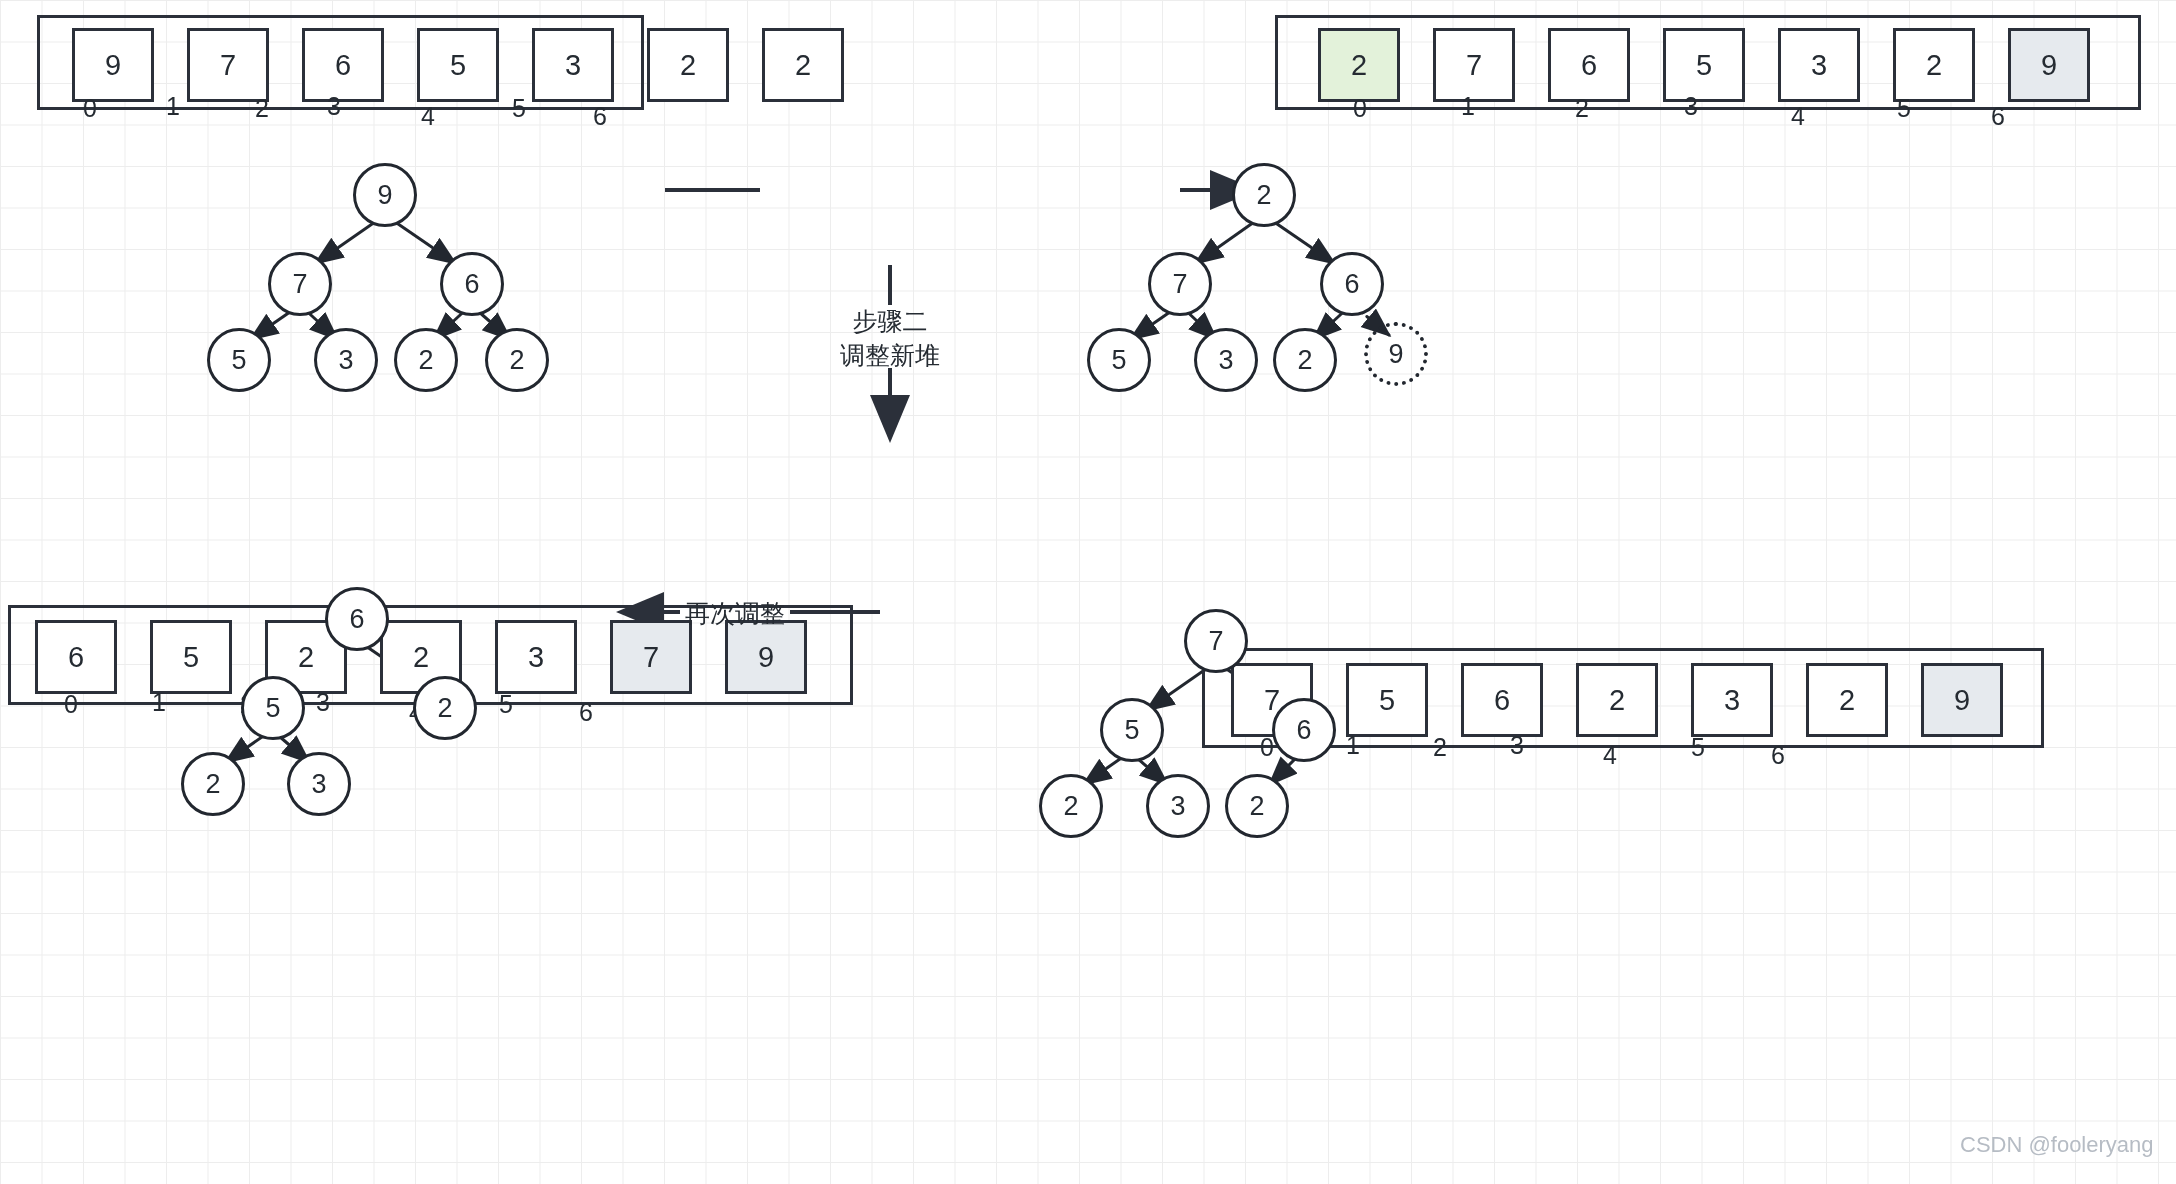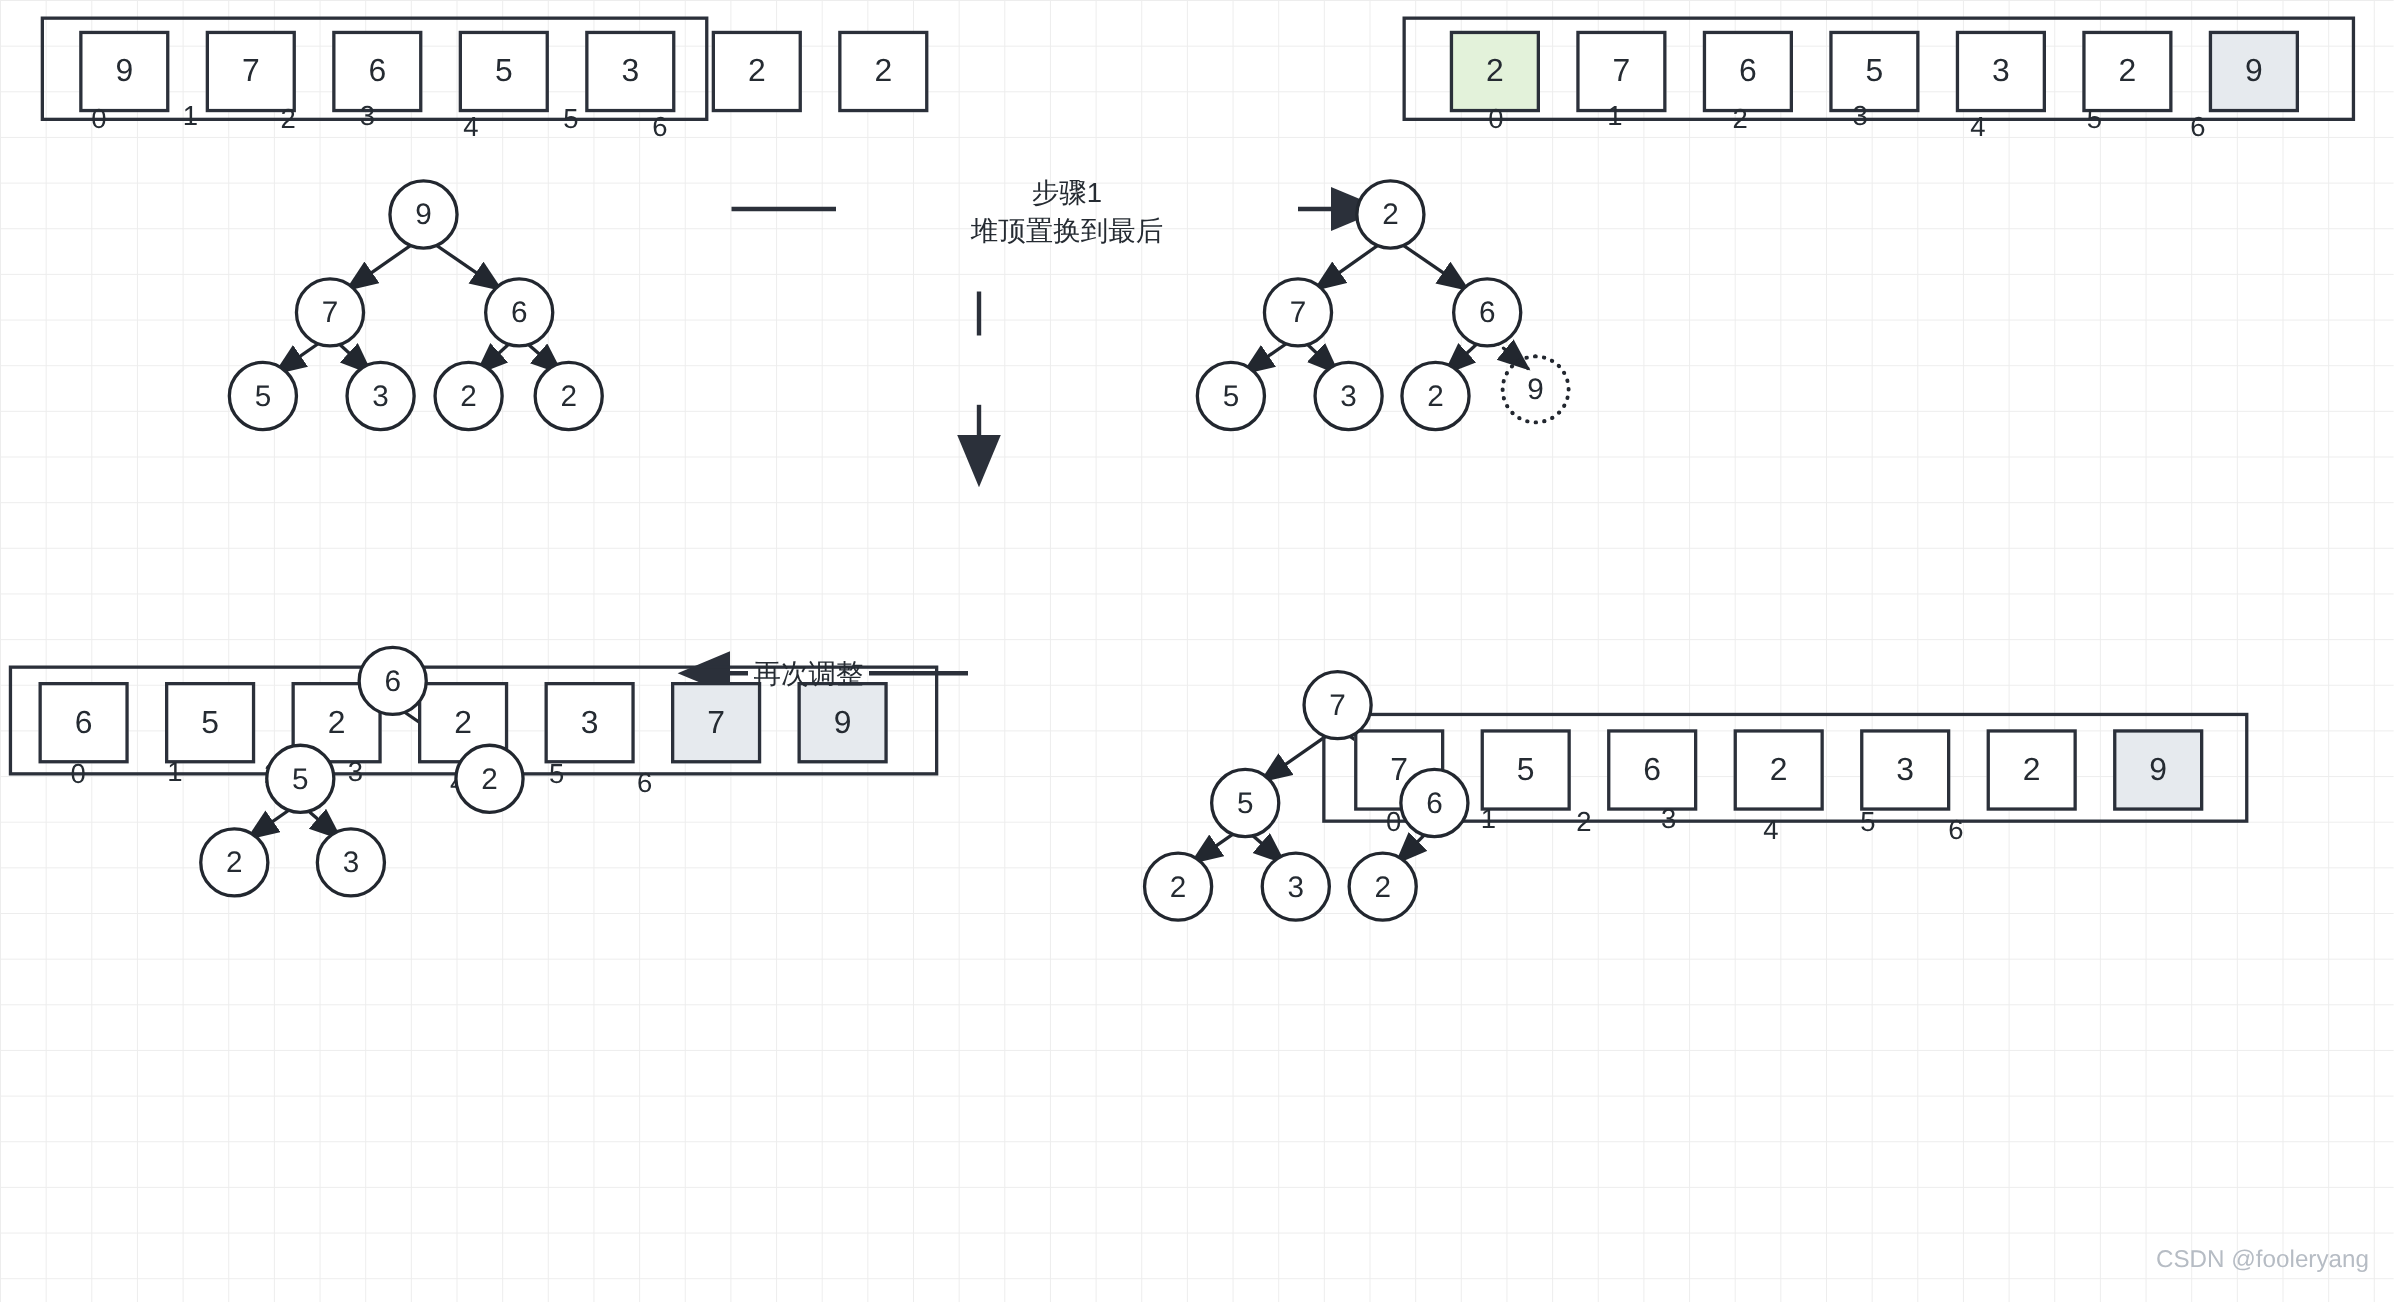--- a/index.html
+++ b/index.html
@@ -223,25 +223,25 @@
 
   <div class="tree" style="left:0;top:0;">
     <div class="node" style="left:1184px;top:609px;">7</div>
     <div class="node" style="left:1100px;top:698px;">5</div>
     <div class="node" style="left:1272px;top:698px;">6</div>
     <div class="node" style="left:1039px;top:774px;">2</div>
     <div class="node" style="left:1146px;top:774px;">3</div>
     <div class="node" style="left:1225px;top:774px;">2</div>
   </div>
 
-  <div class="flowlabel" style="left:760px;top:160px;width:420px;">
-    <span>步骤1</span>
-    <span class="l2">堆顶置换到最后</span>
-  </div>
-
+
+  <div class="flowlabel" style="left:790px;top:305px;width:200px;">
+    <span>步骤二</span>
+    <span class="l2">调整新堆</span>
+  </div>
 
   <div class="flowlabel" style="left:680px;top:597px;width:110px;">
     <span>再次调整</span>
   </div>
 
   <div class="watermark" style="left:1960px;top:1132px;">CSDN @fooleryang</div>
 
 </div>
 
 </body></html>

